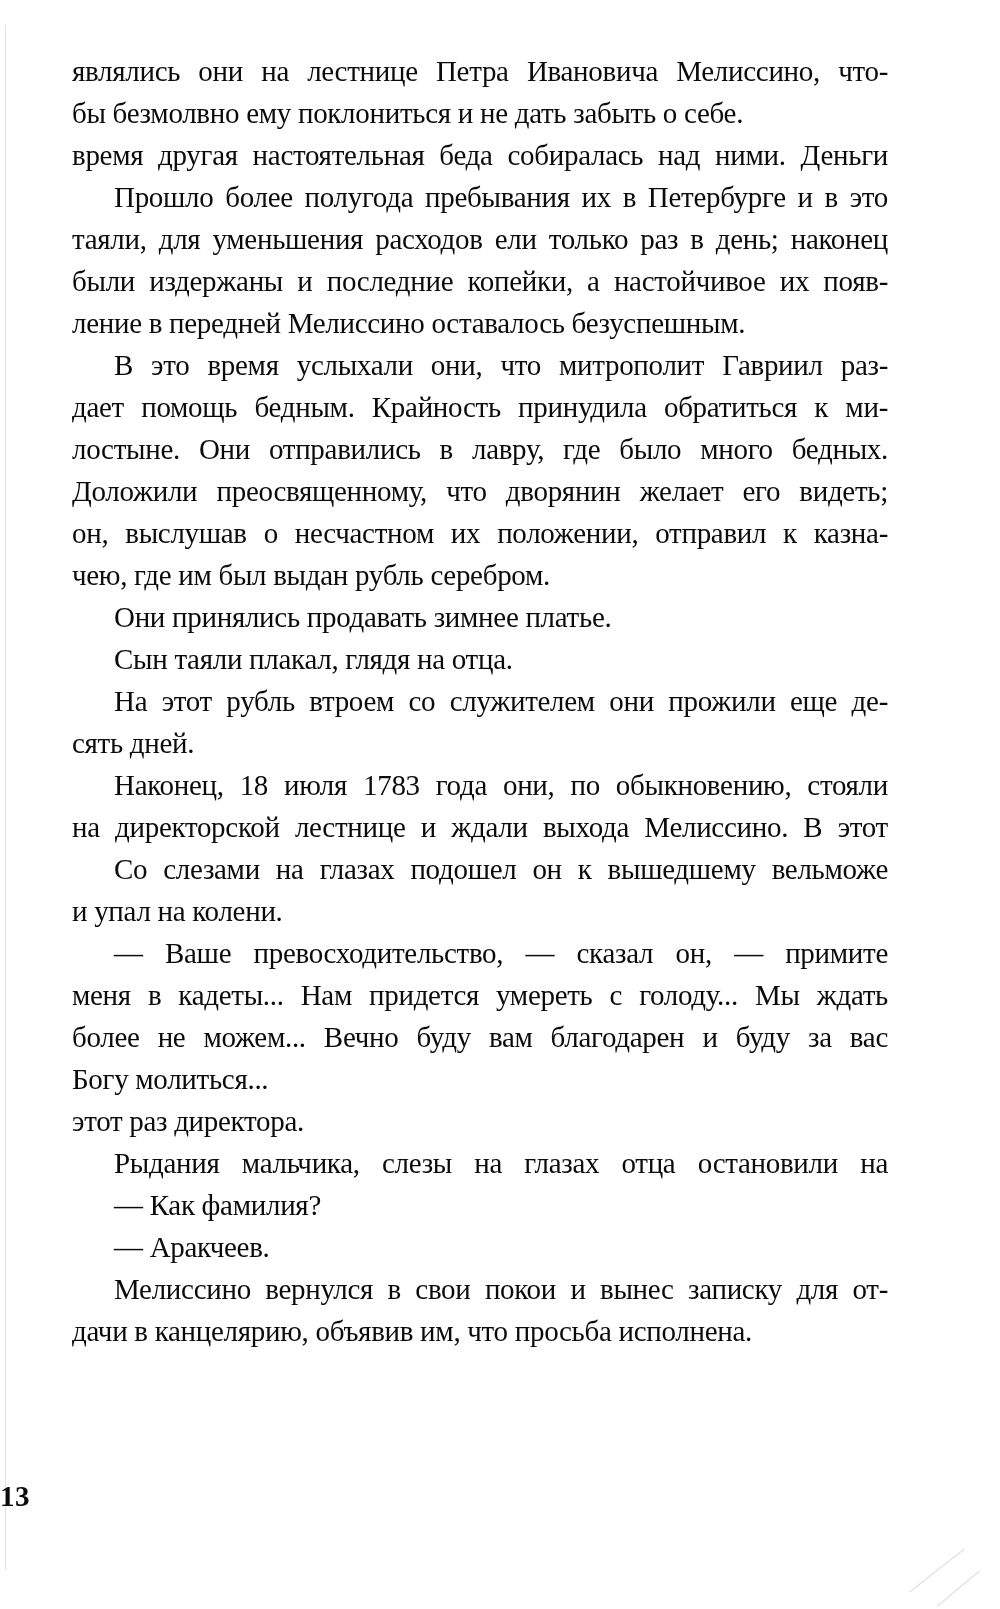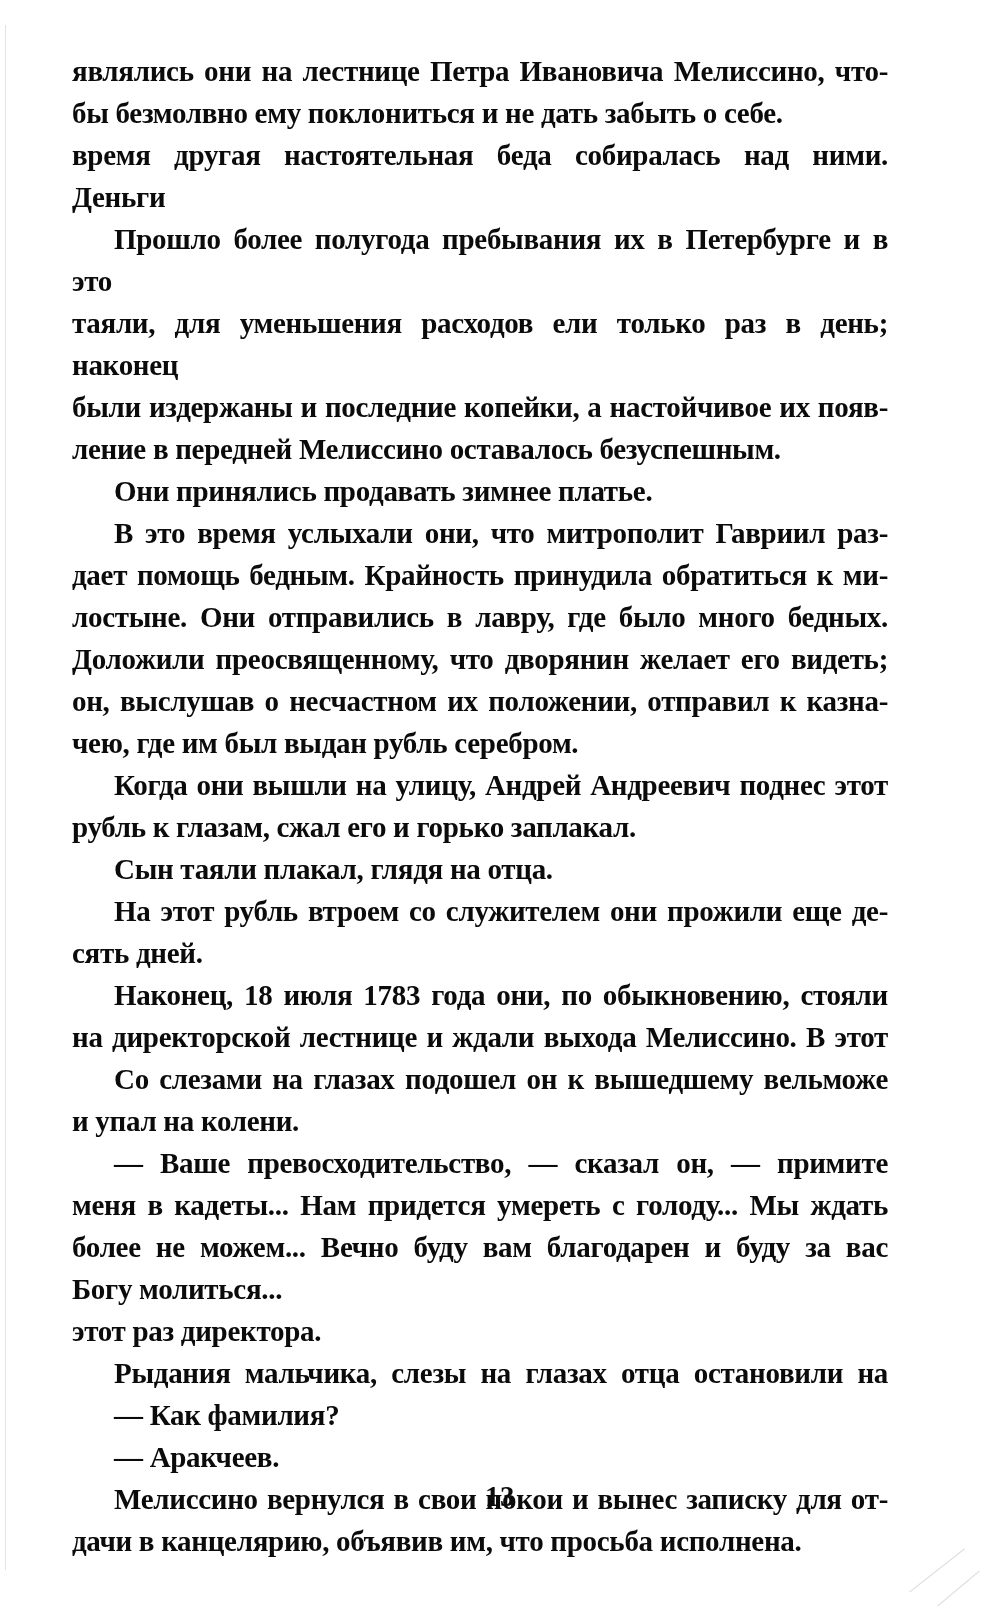--- a/index.html
+++ b/index.html
@@ -44,21 +44,21 @@
     width: 55px;
     transform: rotate(-40deg);
   }
   .text-block {
     position: absolute;
     left: 72px;
     top: 50px;
     width: 816px;
     font-size: 29px;
     line-height: 42px;
-    font-weight: bold;
+    font-weight: normal;
     letter-spacing: -0.3px;
   }
   .paragraph {
     margin: 0;
     padding: 0;
   }
   .line {
     text-align: justify;
     text-align-last: justify;
   }
@@ -66,21 +66,20 @@
     text-align-last: left;
   }
   .line.indent {
     text-indent: 42px;
   }
   .page-number {
     position: absolute;
     top: 1480px;
     left: 0;
     width: 100%;
-    text-align: center;
     font-size: 29px;
     font-weight: bold;
     letter-spacing: 0.5px;
   }
 </style>
 </head>
 <body>
 
 <div class="book-page">
   <div class="edge-left"></div>
@@ -93,33 +92,29 @@
         <div class="line last">бы безмолвно ему поклониться и не дать забыть о себе.</div>
       </div>
       <div class="paragraph">
         <div class="line">время другая настоятельная беда собиралась над ними. Деньги</div>
         <div class="line indent">Прошло более полугода пребывания их в Петербурге и в это</div>
         <div class="line">таяли, для уменьшения расходов ели только раз в день; наконец</div>
         <div class="line">были издержаны и последние копейки, а настойчивое их появ-</div>
         <div class="line last">ление в передней Мелиссино оставалось безуспешным.</div>
       </div>
       <div class="paragraph">
-        <div class="line indent last">Они принялись продавать зимнее платье.</div>
-      </div>
-      <div class="paragraph">
         <div class="line indent">В это время услыхали они, что митрополит Гавриил раз-</div>
         <div class="line">дает помощь бедным. Крайность принудила обратиться к ми-</div>
         <div class="line">лостыне. Они отправились в лавру, где было много бедных.</div>
         <div class="line">Доложили преосвященному, что дворянин желает его видеть;</div>
         <div class="line">он, выслушав о несчастном их положении, отправил к казна-</div>
         <div class="line last">чею, где им был выдан рубль серебром.</div>
       </div>
       <div class="paragraph">
-        <div class="line indent">Когда они вышли на улицу, Андрей Андреевич поднес этот</div>
-        <div class="line last">рубль к глазам, сжал его и горько заплакал.</div>
+        <div class="line indent last">Они принялись продавать зимнее платье.</div>
       </div>
       <div class="paragraph">
         <div class="line indent last">Сын таяли плакал, глядя на отца.</div>
       </div>
       <div class="paragraph">
         <div class="line indent">На этот рубль втроем со служителем они прожили еще де-</div>
         <div class="line last">сять дней.</div>
       </div>
       <div class="paragraph">
         <div class="line indent">Наконец, 18 июля 1783 года они, по обыкновению, стояли</div>

